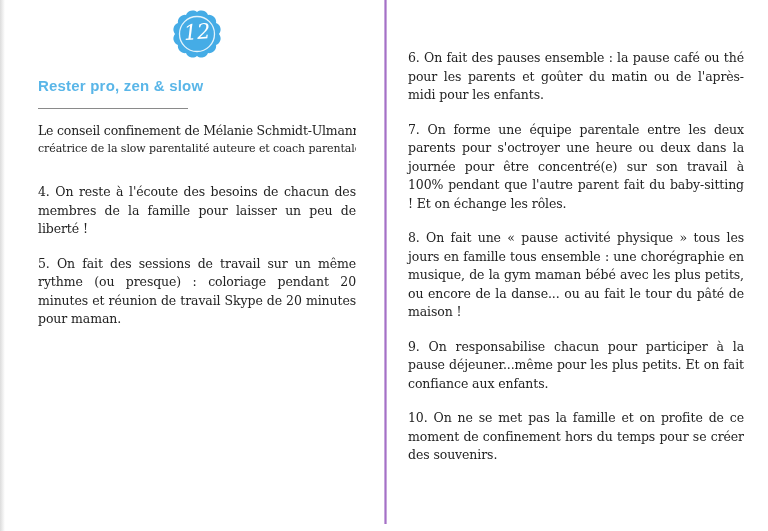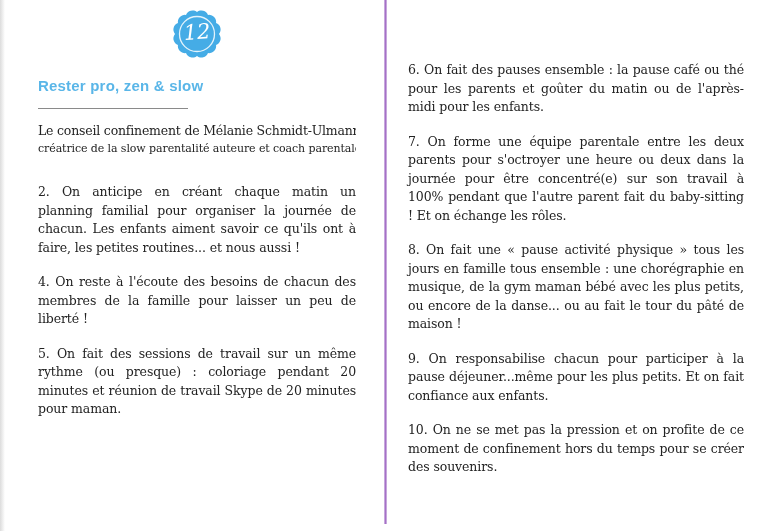--- a/index.html
+++ b/index.html
@@ -82,21 +82,21 @@
   .intro2 {
     margin: 0;
     font-size: 11px;
     line-height: 17px;
     letter-spacing: -0.1px;
     white-space: nowrap;
     overflow: hidden;
   }
   .tips-left { margin-top: 26px; }
   .tip {
-    margin: 16px 0 16px;
+    margin: 4px 0 16px;
     text-align: justify;
     font-size: 12.5px;
     line-height: 18.5px;
     letter-spacing: -0.1px;
   }
   .tip:last-child { margin-bottom: 0; }
   .tip b { font-weight: normal; }
 </style>
 </head>
 <body>
@@ -114,26 +114,25 @@
       <span class="badge-num">12</span>
     </div>
 
     <h1 class="title" style="color:#5ab6e8;">Rester pro, zen &amp; slow</h1>
     <div class="rule"></div>
 
     <p class="intro1">Le conseil confinement de Mélanie Schmidt-Ulmann</p>
     <p class="intro2">créatrice de la slow parentalité auteure et coach parentale</p>
 
     <div class="tips-left">
-      <p class="tip"><span>2. On anticipe en créant chaque matin un planning familial pour organiser la journée de chacun. Les enfants aiment savoir ce qu'ils ont à faire, les petites routines... et nous aussi !</span><b></b><span></span></p>
       <p class="tip"><span>4. On reste à l'écoute des besoins de chacun des membres de la famille pour laisser un peu de liberté !</span><b></b><span></span></p>
       <p class="tip"><span>5. On fait des sessions de travail sur un même rythme (ou presque) : coloriage pendant 20 minutes et réunion de travail Skype de 20 minutes pour maman.</span><b></b><span></span></p>
     </div>
   </div>
 
   <div class="col-right">
     <p class="tip"><span>6. On fait des pauses ensemble : la pause café ou thé pour les parents et goûter du matin ou de l'après-midi pour les enfants.</span><b></b><span></span></p>
     <p class="tip"><span>7. </span><b>On forme une équipe parentale</b><span> entre les deux parents pour s'octroyer une heure ou deux dans la journée pour être concentré(e) sur son travail à 100% pendant que l'autre parent fait du baby-sitting ! Et on échange les rôles.</span></p>
     <p class="tip"><span>8. On fait une « pause activité physique » tous les jours en famille tous ensemble : une chorégraphie en musique, de la gym maman bébé avec les plus petits, ou encore de la danse... ou au fait le tour du pâté de maison !</span><b></b><span></span></p>
     <p class="tip"><span>9. On responsabilise chacun pour participer à la pause déjeuner...même pour les plus petits. Et on fait confiance aux enfants.</span><b></b><span></span></p>
-    <p class="tip"><span>10. </span><b>On ne se met pas la pression</b><span> et on profite de ce moment de confinement hors du temps pour se créer des souvenirs.</span></p>
+    <p class="tip"><span>10. </span><b>On ne se met pas la famille</b><span> et on profite de ce moment de confinement hors du temps pour se créer des souvenirs.</span></p>
   </div>
 </div>
 
 </body></html>

